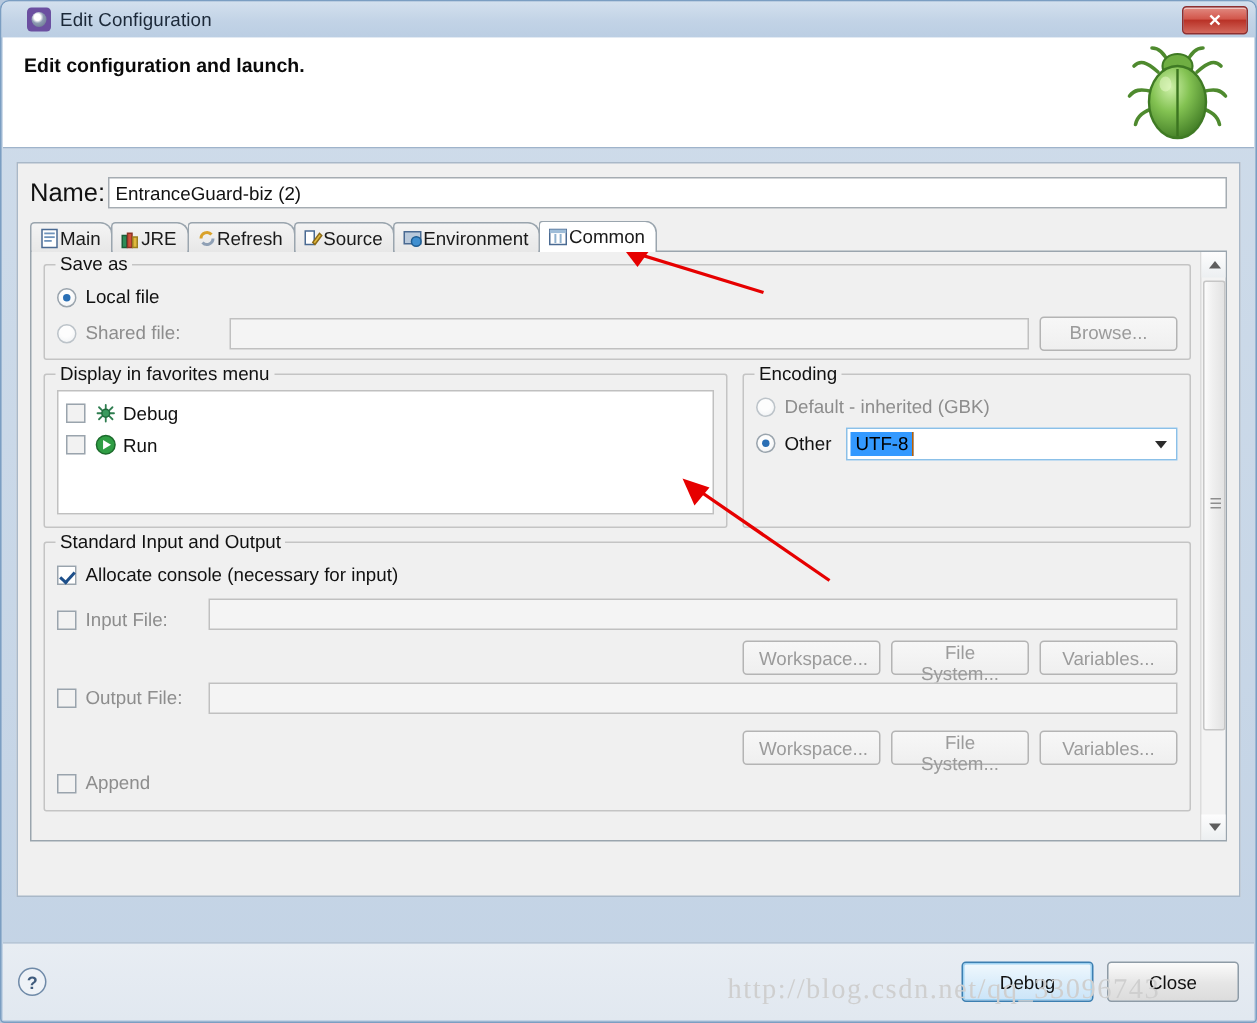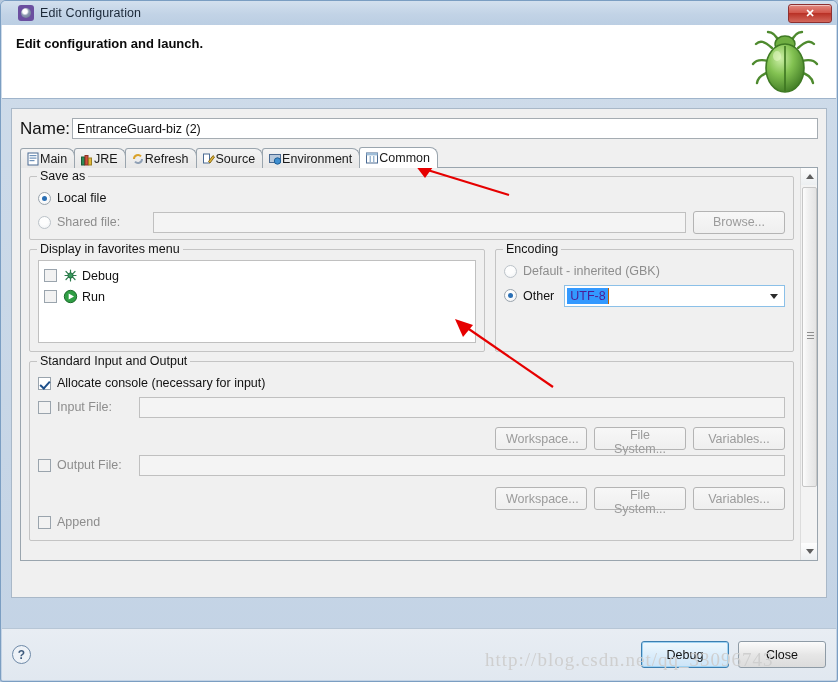--- a/index.html
+++ b/index.html
@@ -215,21 +215,21 @@
   }
   .list-item { display: flex; align-items: center; height: 21px; }
   .ic { width: 15px; height: 15px; margin-right: 4px; flex: none; }
 
   
   .combo {
     flex: 1; height: 22px; border: 1px solid #8bc0e8; background: #fff;
     display: flex; align-items: center; position: relative; padding-left: 2px;
   }
   .combo .sel {
-    background: #3399ff; color: #4c1d95; padding: 1px 2px 1px 3px;
+    background: #3399ff; color: #000000; padding: 1px 2px 1px 3px;
     font-size: 12.5px; border-right: 1px solid #c06000;
   }
   .combo .arrow {
     position: absolute; right: 6px; top: 8px;
     width: 0; height: 0;
     border-left: 4px solid transparent; border-right: 4px solid transparent;
     border-top: 5px solid #2b2b2b;
   }
 
   
@@ -450,21 +450,21 @@
           </div>
 
           <div class="group" style="padding-bottom:6px;">
             <span class="legend">Standard Input and Output</span>
 
             <div class="check-row">
               <span class="checkbox white checked"></span>
               <span class="label">Allocate console (necessary for input)</span>
             </div>
 
-            <div class="check-row" style="height:26px;">
+            <div class="check-row" style="height:26px;align-items:flex-end;">
               <span class="checkbox"></span>
               <span class="label dim" style="width:82px;">Input File:</span>
               <input class="txtinput" value="" style="">
             </div>
 
             <div style="display:flex; justify-content:flex-end; gap:7px; margin-top:7px;">
               <button class="btn" style="width:92px;">Workspace...</button>
               <button class="btn" style="width:92px;">File System...</button>
               <button class="btn" style="width:92px;">Variables...</button>
             </div>

